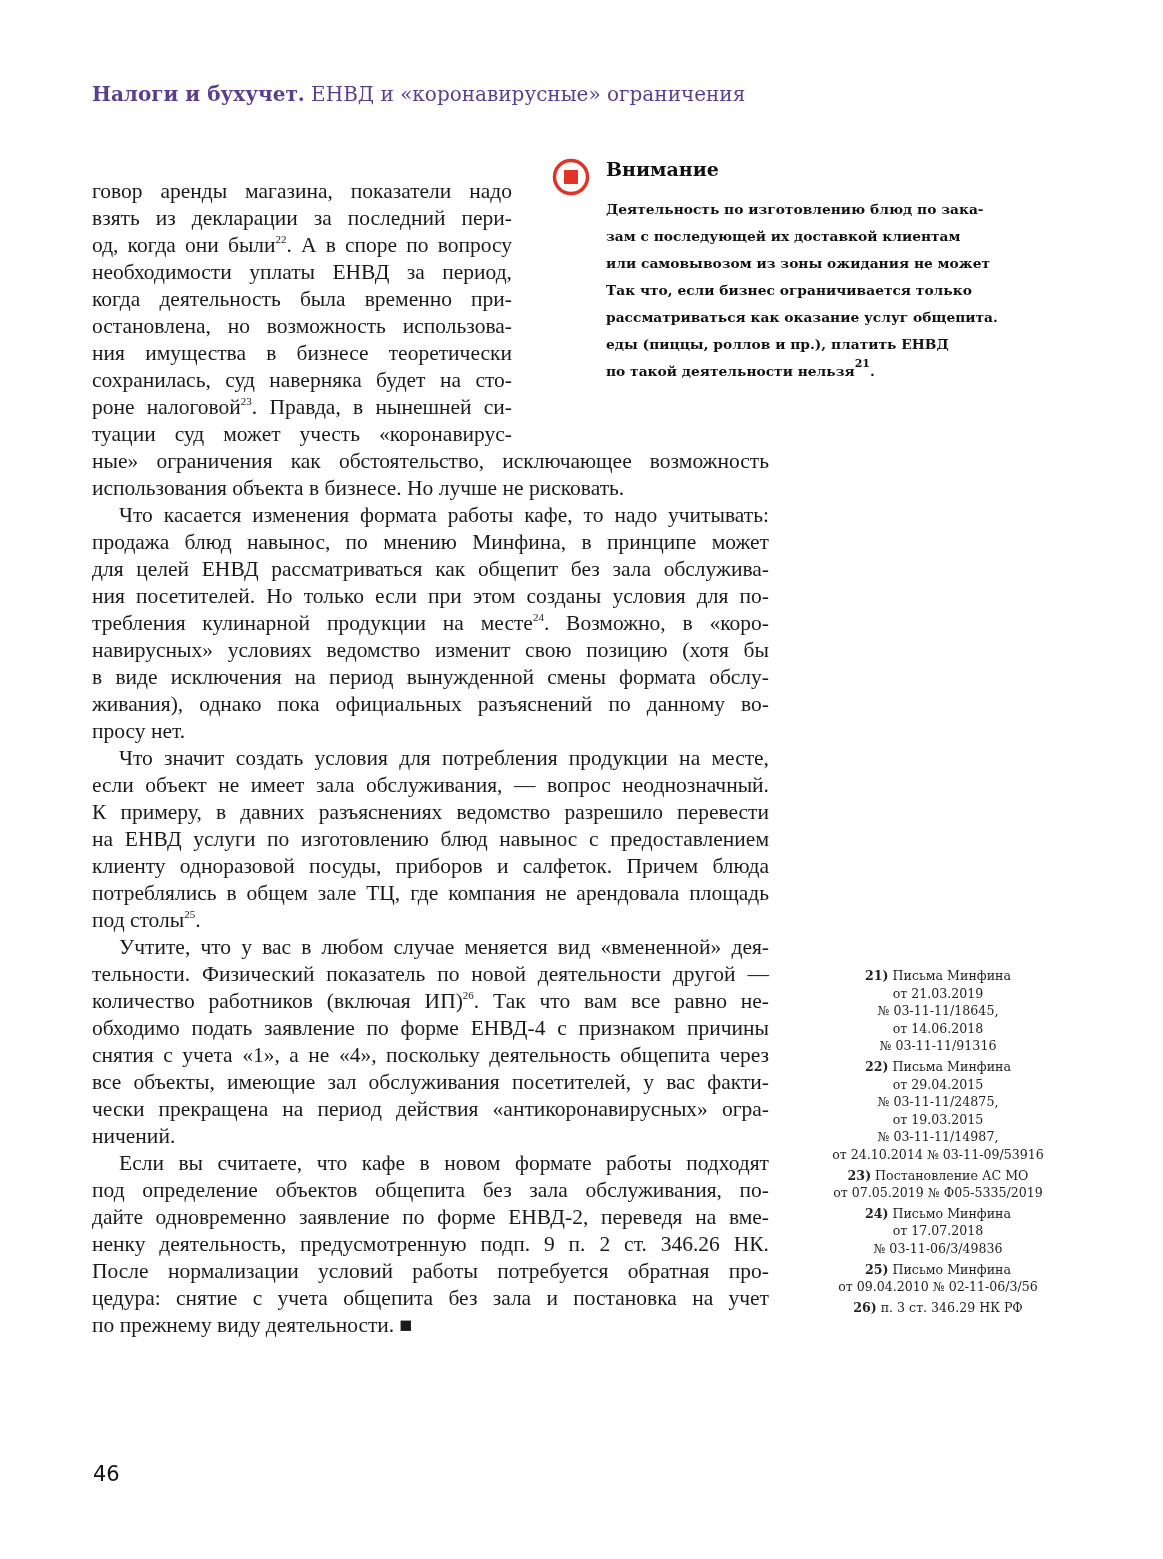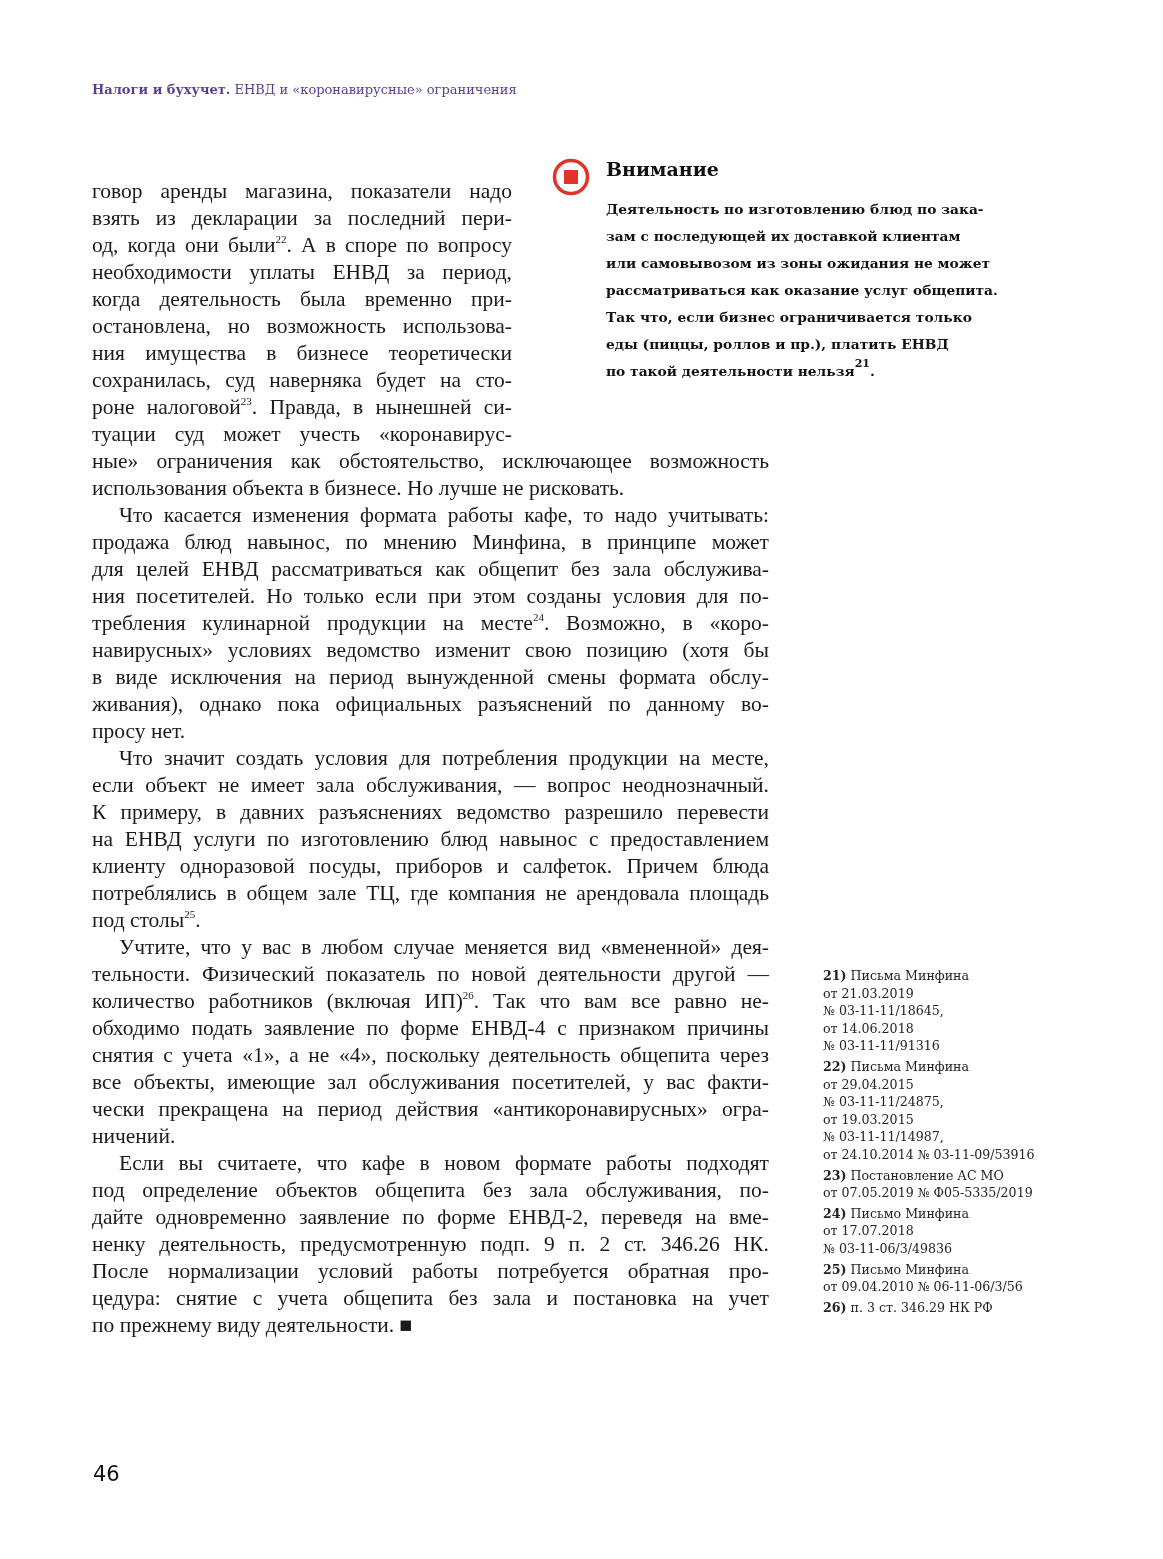--- a/index.html
+++ b/index.html
@@ -1,30 +1,30 @@
 <!DOCTYPE html>
 <html><head>
 <meta charset="utf-8">
 <style>
   html, body { margin: 0; padding: 0; background: #ffffff; }
   body { width: 1163px; height: 1559px; position: relative; overflow: hidden; color: #1a1a1a; }
-  .header { position: absolute; left: 92px; top: 82px; font-family: "DejaVu Serif", serif; font-size: 13px; color: #5b3f8f; white-space: nowrap; }
+  .header { position: absolute; left: 92px; top: 82px; font-family: "DejaVu Serif", serif; font-size: 20px; color: #5b3f8f; white-space: nowrap; }
   .header .sec { font-weight: bold; }
   .main { position: absolute; left: 92px; top: 178px; width: 677px; font-family: "Liberation Serif", serif; font-size: 21.5px; line-height: 27px; }
   .line { display: block; white-space: nowrap; text-align: justify; text-align-last: justify; height: 27px; }
   .line.last { text-align-last: left; }
   .line.narrow { width: 420px; }
   .line.indent { text-indent: 27px; }
   sup { font-size: 11px; line-height: 0; vertical-align: 9px; }
   .callout { position: absolute; left: 552px; top: 158px; width: 490px; }
   .callout .icon { position: absolute; left: 0; top: 0; width: 38px; height: 38px; }
   .callout .title { position: absolute; left: 54px; top: 0; font-family: "DejaVu Serif", serif; font-weight: bold; font-size: 19px; color: #111; }
   .callout .body { position: absolute; left: 54px; top: 38px; width: 440px; font-family: "DejaVu Serif", serif; font-weight: bold; font-size: 13.8px; line-height: 27px; color: #111; }
   .callout .body span.l { display: block; white-space: nowrap; }
-  .footnotes { position: absolute; left: 823px; top: 967px; width: 230px; font-family: "DejaVu Serif", serif; font-size: 12.6px; line-height: 17.6px; color: #222; }
+  .footnotes { position: absolute; left: 823px; top: 967px; width: 230px; font-family: "DejaVu Serif", serif; font-size: 12.6px; line-height: 17.6px; color: #222; text-align: center; }
   .fn { margin-bottom: 3px; }
   .fn .num { font-weight: bold; }
   .fn span.l { display: block; white-space: nowrap; }
   .page-num { position: absolute; left: 93px; top: 1462px; font-family: "DejaVu Sans", sans-serif; font-size: 21px; color: #111; }
 </style>
 </head>
 <body>
 
 <div class="header">
   <span class="sec">Налоги и бухучет.</span>
@@ -34,22 +34,22 @@
 <div class="callout">
   <svg class="icon" viewBox="0 0 38 38">
     <circle cx="19" cy="19" r="16.5" fill="none" stroke="#e0332a" stroke-width="3.5"></circle>
     <rect x="12" y="12" width="14" height="14" fill="#e0332a"></rect>
   </svg>
   <div class="title">Внимание</div>
   <div class="body" id="callout-body">
       <span class="l"><span>Деятельность по изготовлению блюд по зака-</span></span>
       <span class="l"><span>зам с последующей их доставкой клиентам</span></span>
       <span class="l"><span>или самовывозом из зоны ожидания не может</span></span>
+      <span class="l"><span>Так что, если бизнес ограничивается только</span></span>
       <span class="l"><span>рассматриваться как оказание услуг общепита.</span></span>
-      <span class="l"><span>Так что, если бизнес ограничивается только</span></span>
       <span class="l"><span>еды (пиццы, роллов и пр.), платить ЕНВД</span></span>
       <span class="l"><span>по такой деятельности нельзя</span><sup>21</sup><span>.</span></span>
     </div>
 </div>
 
 <div class="main" id="main">
     <div>
       <span class="line narrow"><span>говор аренды магазина, показатели надо</span></span>
       <span class="line narrow"><span>взять из декларации за последний пери-</span></span>
       <span class="line narrow"><span>од, когда они были</span><sup>22</sup><span>. А в споре по вопросу</span></span>
@@ -124,20 +124,20 @@
       <span class="l"><span class="num">23)</span> <span>Постановление АС МО</span></span>
       <span class="l"><span>от 07.05.2019 № Ф05-5335/2019</span></span>
     </div>
     <div class="fn">
       <span class="l"><span class="num">24)</span> <span>Письмо Минфина</span></span>
       <span class="l"><span>от 17.07.2018</span></span>
       <span class="l"><span>№ 03-11-06/3/49836</span></span>
     </div>
     <div class="fn">
       <span class="l"><span class="num">25)</span> <span>Письмо Минфина</span></span>
-      <span class="l"><span>от 09.04.2010 № 06-11-06/3/56</span></span>
+      <span class="l"><span>от 09.04.2010 № 02-11-06/3/56</span></span>
     </div>
     <div class="fn">
       <span class="l"><span class="num">26)</span> <span>п. 3 ст. 346.29 НК РФ</span></span>
     </div>
   </div>
 
 <div class="page-num">46</div>
 
 </body></html>

